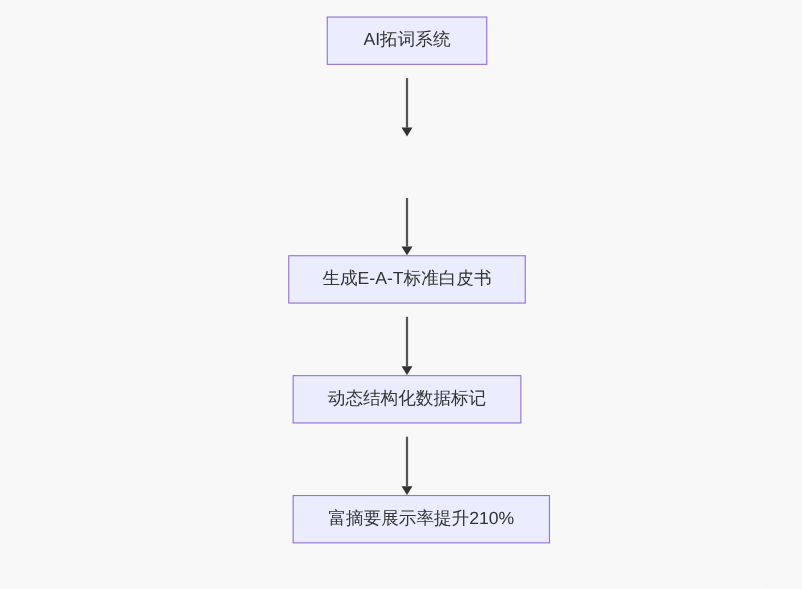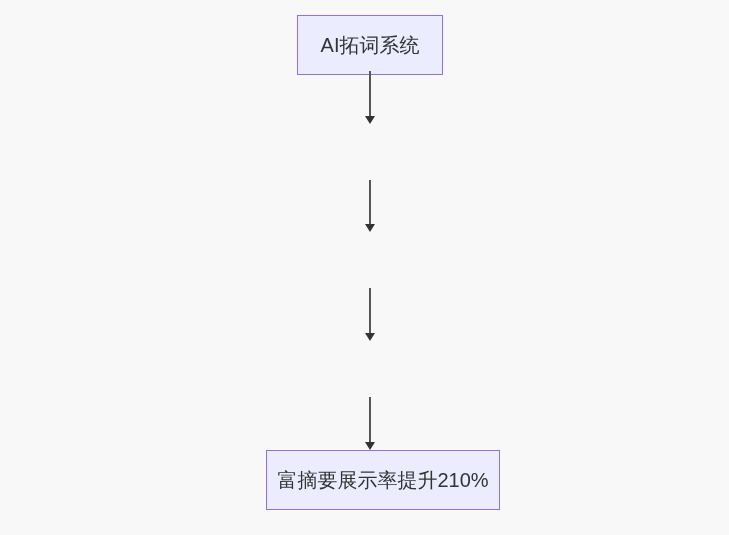--- a/index.html
+++ b/index.html
@@ -10,28 +10,28 @@
     position: relative;
     width: 729px;
     height: 535px;
     background: var(--canvas-bg, #f8f8f8);
     font-family: "Liberation Sans", sans-serif;
     overflow: hidden;
   }
   .node {
     position: absolute;
     box-sizing: border-box;
-    height: 60px;
+    height: 44px;
     background: var(--node-fill, #ececff);
     border: 1px solid var(--node-border, #9370db);
     display: flex;
     align-items: center;
     justify-content: center;
     color: var(--node-text, #333333);
-    font-size: 20px;
+    font-size: 16px;
     line-height: 1;
     white-space: nowrap;
   }
   .n1 { left: 297px; top: 15px;  width: 146px; }
   .n2 { left: 274px; top: 124px; width: 192px; }
   .n3 { left: 262px; top: 232px; width: 216px; }
   .n4 { left: 266px; top: 341px; width: 208px; }
   .n5 { left: 266px; top: 450px; width: 234px; }
 
   .arrow {
@@ -73,26 +73,32 @@
     <span class="arrow-line"></span>
     <span class="arrow-head"></span>
   </div>
 
 
   <div class="arrow a2">
     <span class="arrow-line"></span>
     <span class="arrow-head"></span>
   </div>
 
+  <div class="node n3">
+    <span>生成E-A-T标准白皮书</span>
+  </div>
 
   <div class="arrow a3">
     <span class="arrow-line"></span>
     <span class="arrow-head"></span>
   </div>
 
+  <div class="node n4">
+    <span>动态结构化数据标记</span>
+  </div>
 
   <div class="arrow a4">
     <span class="arrow-line"></span>
     <span class="arrow-head"></span>
   </div>
 
   <div class="node n5">
     <span>富摘要展示率提升210%</span>
   </div>
 

